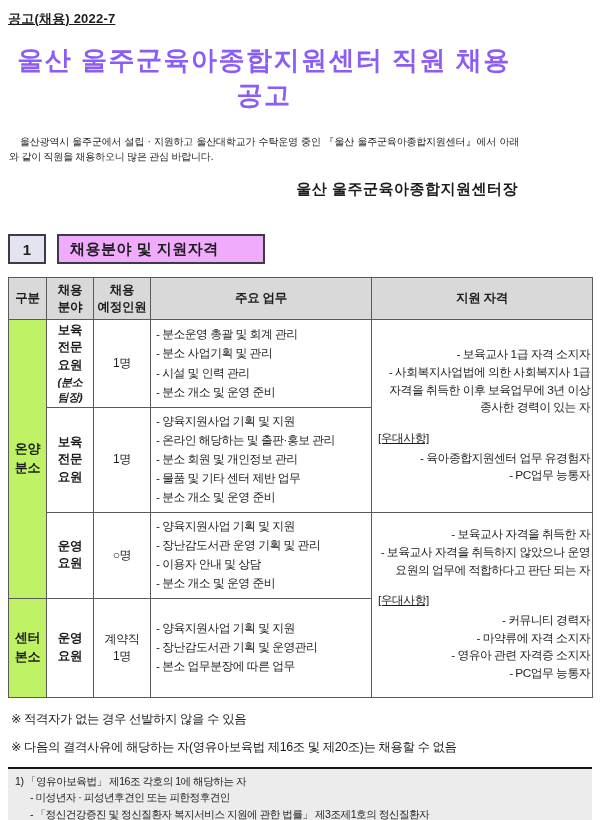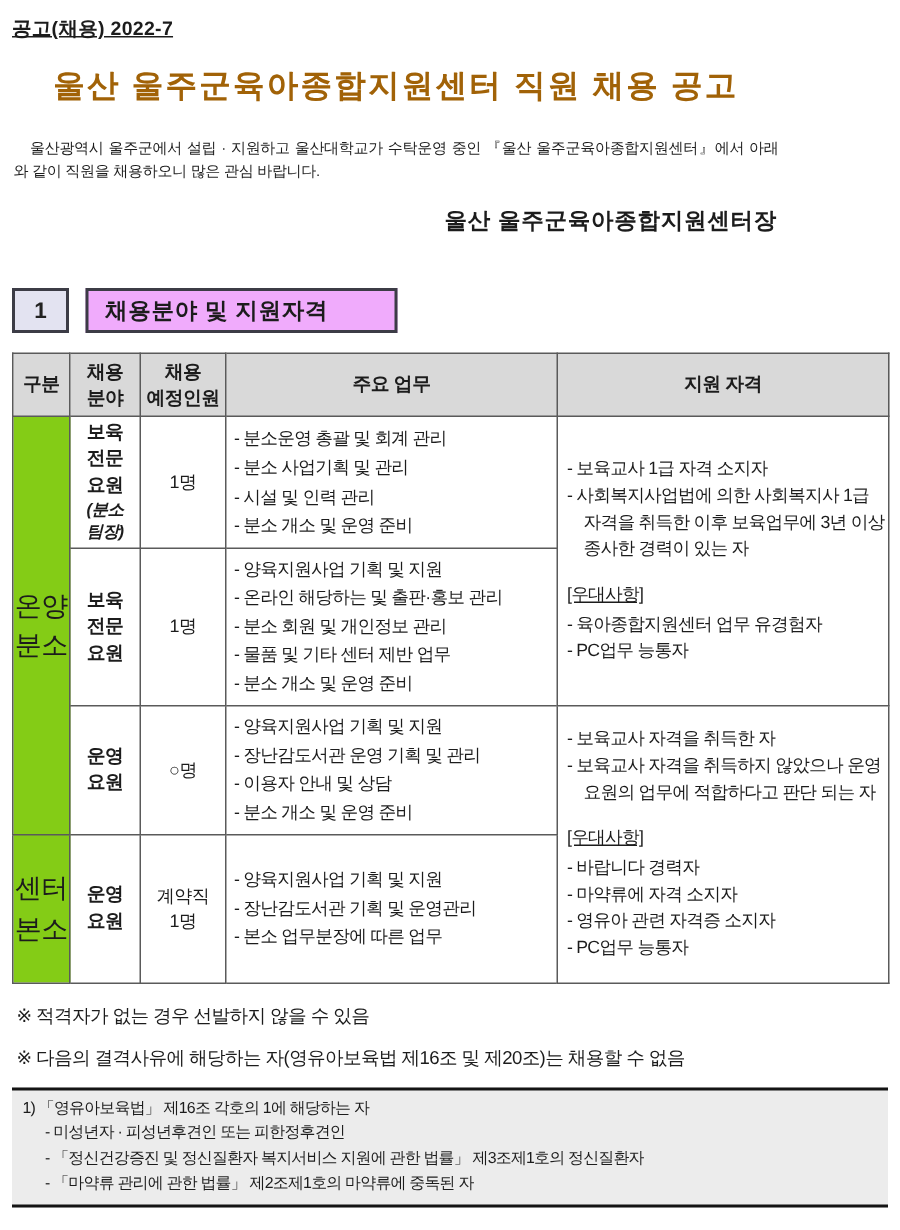--- a/index.html
+++ b/index.html
@@ -13,22 +13,22 @@
   .page { width:528px; height:820px; padding:10px 8px 6px 8px; background:#fff; }
 
   .doc-number {
     font-size:13px; font-weight:bold; text-decoration:underline;
     letter-spacing:0.2px;
   }
 
   .page-title {
     margin-top:15px;
     text-align:center;
-    font-size:21px; font-weight:800; letter-spacing:1.5px;
-    color:#a16207;
+    font-size:26px; font-weight:800; letter-spacing:1.5px;
+    color:#8b5cf6;
   }
 
   .intro {
     margin-top:21px;
     font-size:10px; line-height:1.5; letter-spacing:-0.2px;
     text-indent:1.1em; text-align:justify;
     padding:0 1px;
   }
 
   .date-line {
@@ -60,21 +60,21 @@
     margin-top:13px; width:584px;
     border-collapse:collapse; table-layout:fixed;
   }
   table.recruit th, table.recruit td { border:1px solid #5a5a5a; }
   table.recruit th {
     background:#d9d9d9; font-size:12.5px; font-weight:bold;
     text-align:center; white-space:pre-line; line-height:1.3;
     padding:2px 0; height:42px; letter-spacing:-0.3px;
   }
   td.group {
-    background:#84cc16; font-size:18px; font-weight:normal;
+    background:#bef264; font-size:13px; font-weight:bold;
     text-align:center; vertical-align:middle; white-space:pre-line;
     line-height:1.45; letter-spacing:-0.3px;
   }
   td.field {
     font-size:12.5px; font-weight:bold; text-align:center;
     vertical-align:middle; white-space:pre-line; line-height:1.4;
     letter-spacing:-0.3px;
   }
   .field-note {
     display:block; font-style:italic; font-weight:600;
@@ -86,21 +86,21 @@
   }
   td.duties {
     vertical-align:middle; padding:4px 1px 4px 5px;
     font-size:11.8px; line-height:1.62; letter-spacing:-0.5px;
   }
   td.duties div { white-space:nowrap; overflow:hidden; }
   td.qual {
     vertical-align:middle; padding:5px 2px 5px 6px;
     font-size:11.8px; line-height:1.5; letter-spacing:-0.5px;
   }
-  .qlist div, .plist div { padding-left:11px; text-indent:-11px; }
+  .qlist div, .plist div { padding-left:11px; text-indent:-11px;text-align:right; }
   .pref-label {
     text-decoration:underline; margin-top:13px; margin-bottom:2px;
     display:inline-block;
   }
 
   .notes { margin-top:13px; padding-left:3px; }
   .note-line { font-size:12.4px; letter-spacing:-0.4px; margin-bottom:11px; }
 
   .footnote-box {
     margin-top:2px; width:584px;
@@ -197,21 +197,21 @@
             <div>- 이용자 안내 및 상담</div>
             <div>- 분소 개소 및 운영 준비</div>
           </td>
       <td class="qual" rowspan="2">
         <div class="qlist">
               <div>- 보육교사 자격을 취득한 자</div>
               <div>- 보육교사 자격을 취득하지 않았으나 운영요원의 업무에 적합하다고 판단 되는 자</div>
             </div>
         <div class="pref-label">[우대사항]</div>
         <div class="plist">
-              <div>- 바랍니다 경력자</div>
+              <div>- 커뮤니티 경력자</div>
               <div>- 마약류에 자격 소지자</div>
               <div>- 영유아 관련 자격증 소지자</div>
               <div>- PC업무 능통자</div>
             </div>
       </td>
     </tr>
     <tr style="height:99px;">
       <td class="group">센터
 본소</td>
       <td class="field">운영

